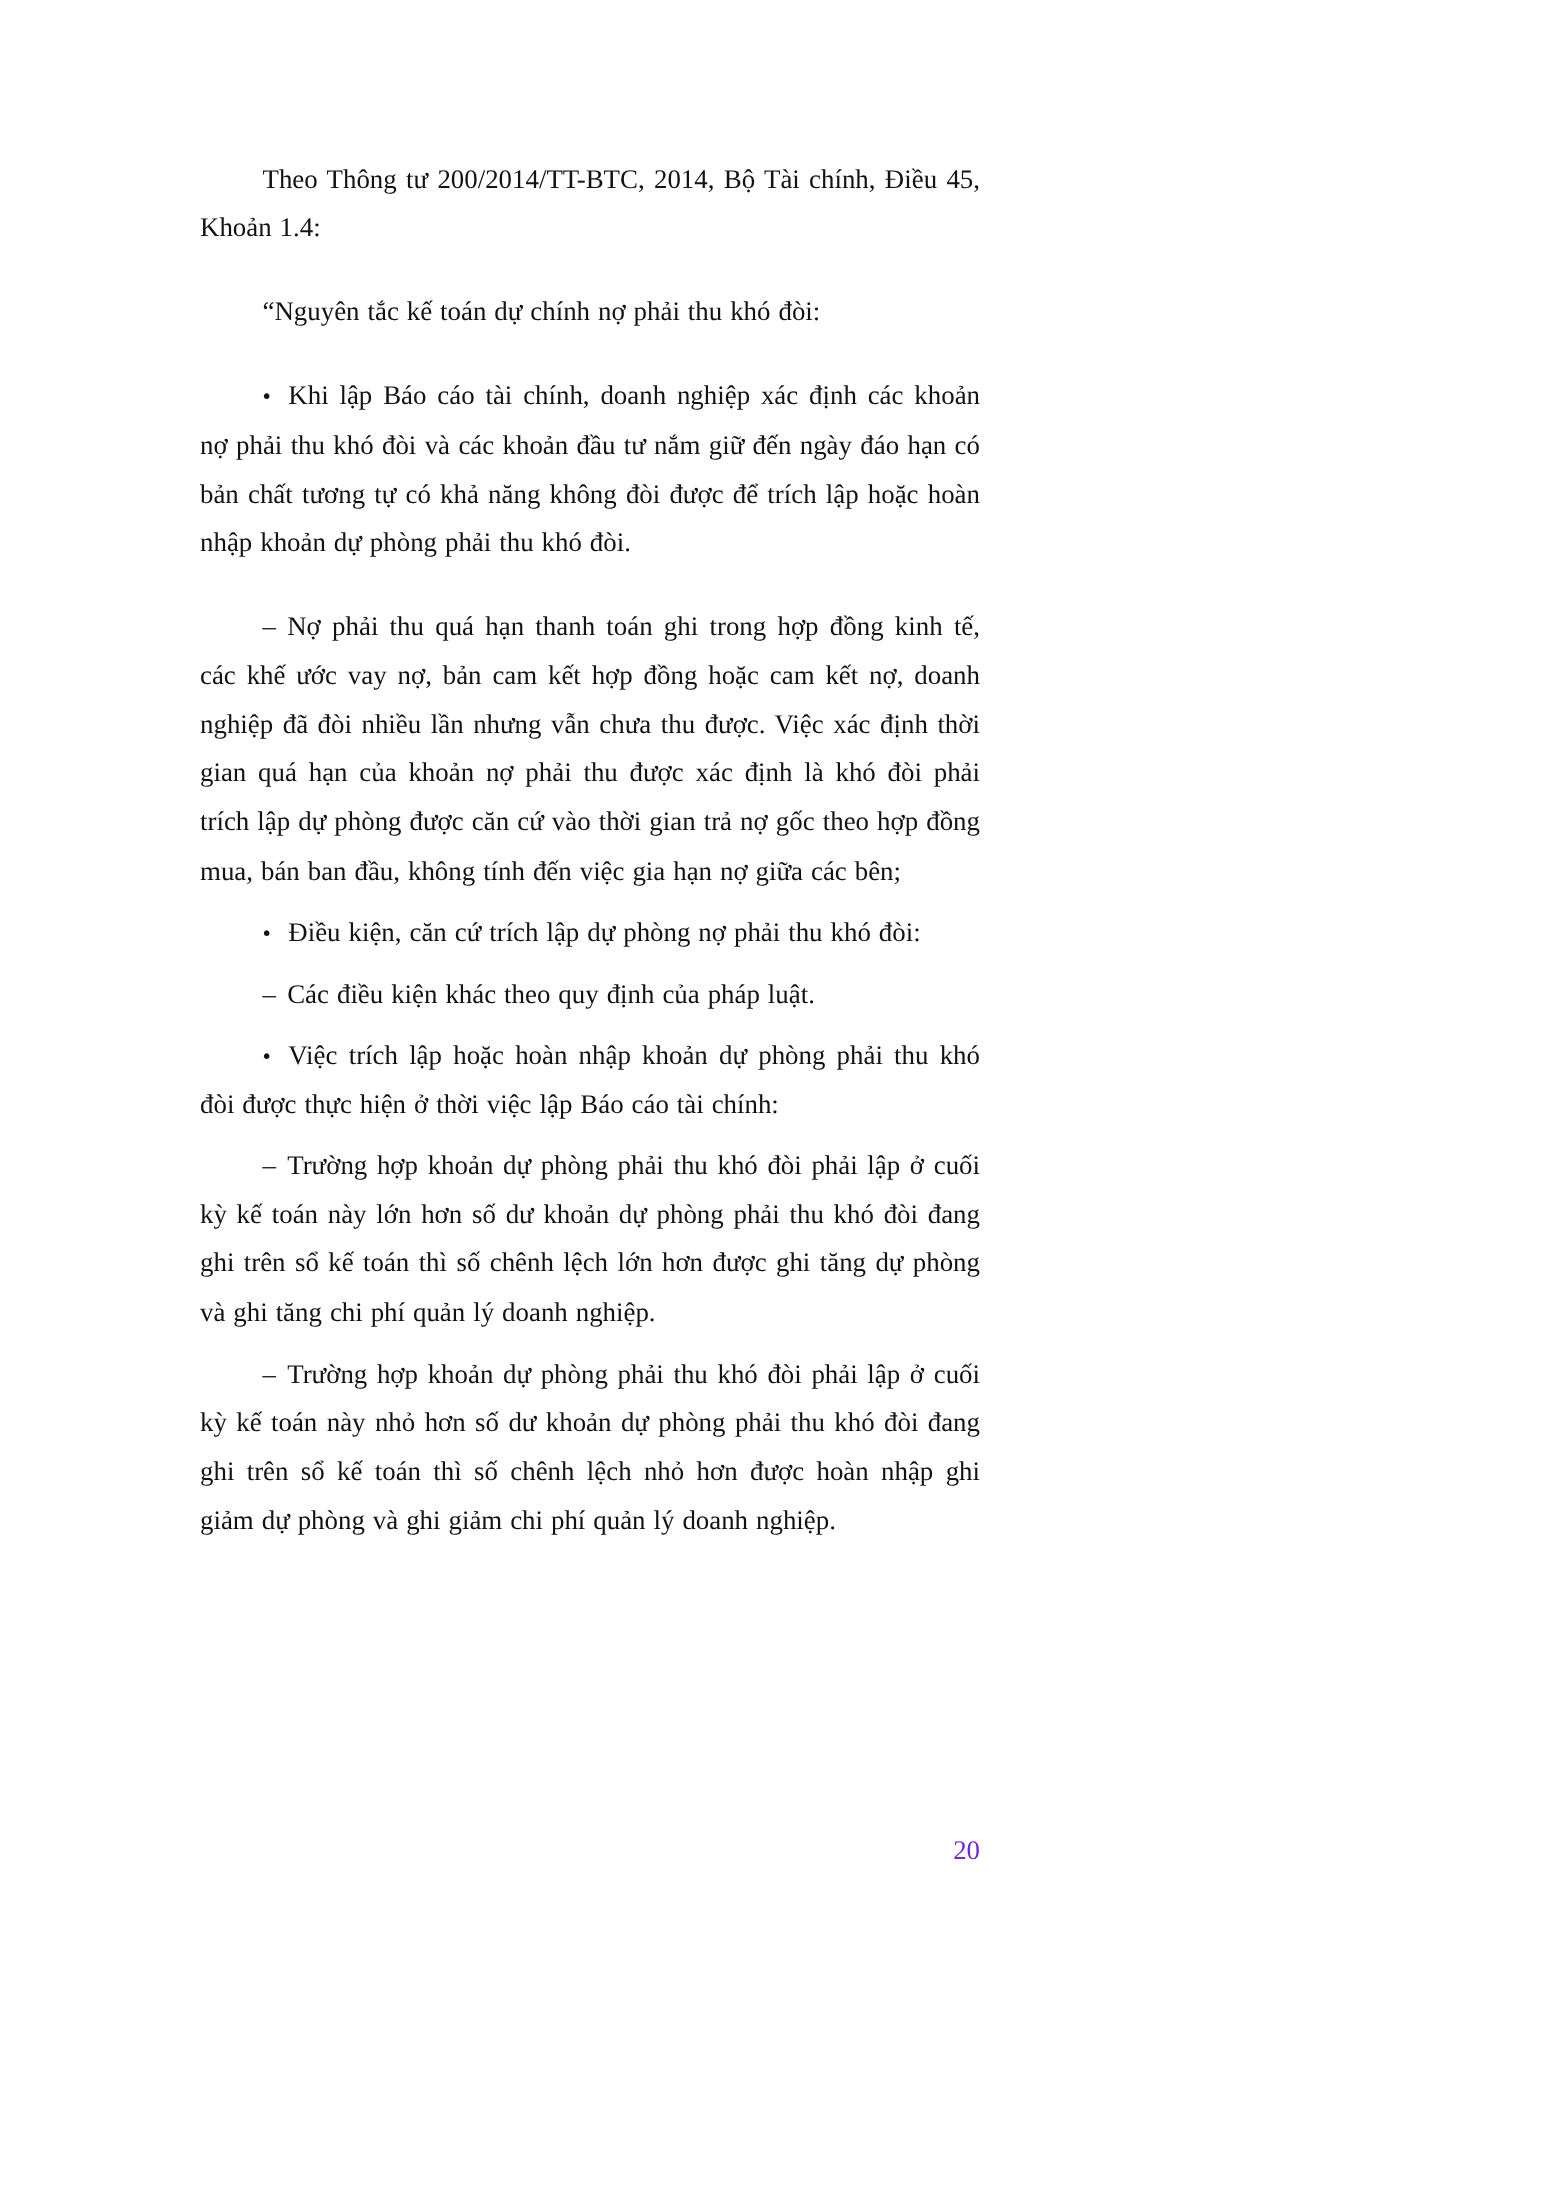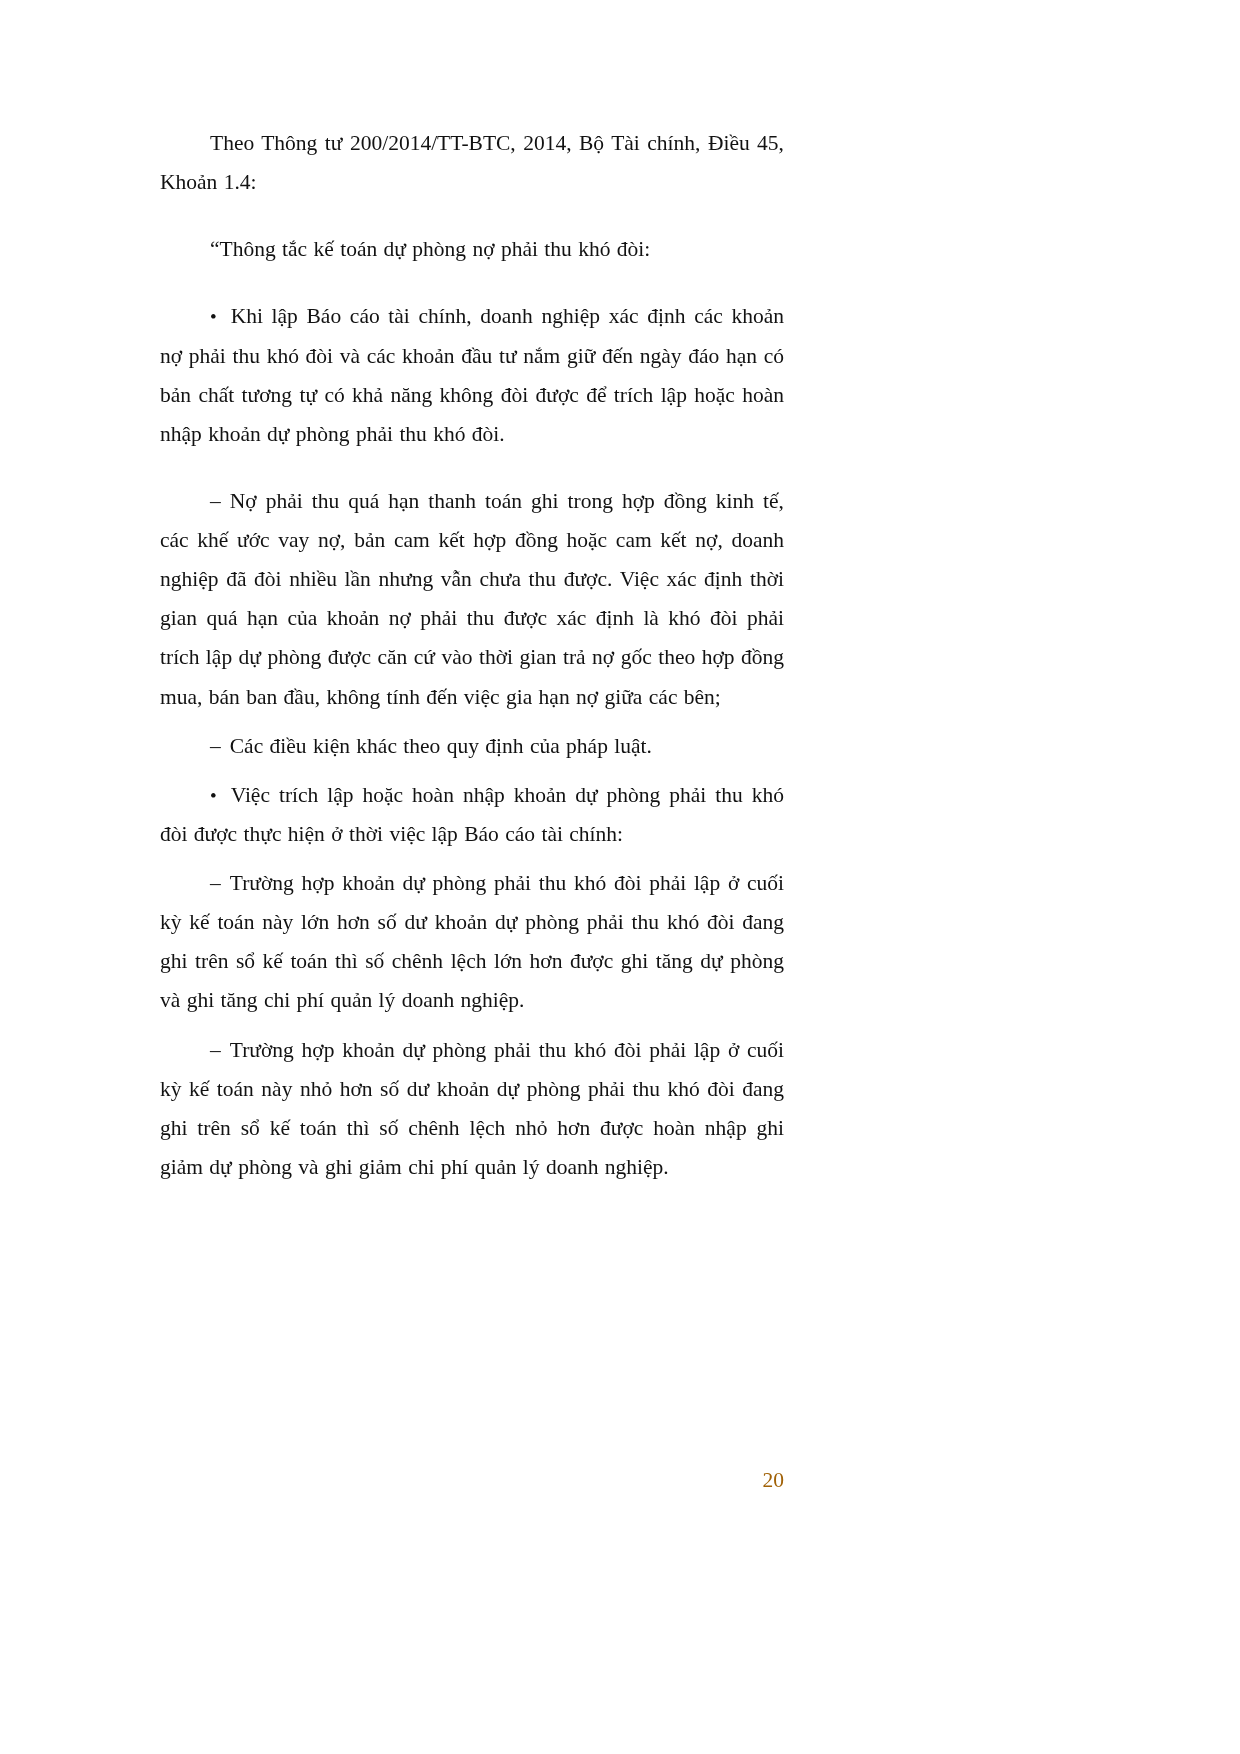--- a/index.html
+++ b/index.html
@@ -38,38 +38,39 @@
   }
   p.dash .marker {
     margin-right: 9px;
   }
   .page-number {
     position: absolute;
     top: 1468px;
     right: 256px;
     font-size: 21.5px;
     line-height: 1.2;
-    color: #a16207;
+    color: #6d28d9;
   }
 </style>
 </head>
 <body>
 
 <div class="page">
   <div class="doc">
   <p class="para plain wide"><span class="ptext">Theo Thông tư 200/2014/TT-BTC, 2014, Bộ Tài chính, Điều 45, Khoản 1.4:</span></p>
 
-  <p class="para plain wide"><span class="ptext">“Thông tắc kế toán dự phòng nợ phải thu khó đòi:</span></p>
+  <p class="para plain wide"><span class="ptext">“Nguyên tắc kế toán dự chính nợ phải thu khó đòi:</span></p>
 
   <p class="para bullet wide"><span class="marker">•</span><span class="ptext">Khi lập Báo cáo tài chính, doanh nghiệp xác định các khoản nợ phải thu khó đòi và các khoản đầu tư nắm giữ đến ngày đáo hạn có bản chất tương tự có khả năng không đòi được để trích lập hoặc hoàn nhập khoản dự phòng phải thu khó đòi.</span></p>
 
 
   <p class="para dash"><span class="marker">–</span><span class="ptext">Nợ phải thu quá hạn thanh toán ghi trong hợp đồng kinh tế, các khế ước vay nợ, bản cam kết hợp đồng hoặc cam kết nợ, doanh nghiệp đã đòi nhiều lần nhưng vẫn chưa thu được. Việc xác định thời gian quá hạn của khoản nợ phải thu được xác định là khó đòi phải trích lập dự phòng được căn cứ vào thời gian trả nợ gốc theo hợp đồng mua, bán ban đầu, không tính đến việc gia hạn nợ giữa các bên;</span></p>
 
 
+  <p class="para bullet"><span class="marker">•</span><span class="ptext">Điều kiện, căn cứ trích lập dự phòng nợ phải thu khó đòi:</span></p>
 
 
 
   <p class="para dash"><span class="marker">–</span><span class="ptext">Các điều kiện khác theo quy định của pháp luật.</span></p>
 
   <p class="para bullet"><span class="marker">•</span><span class="ptext">Việc trích lập hoặc hoàn nhập khoản dự phòng phải thu khó đòi được thực hiện ở thời việc lập Báo cáo tài chính:</span></p>
 
   <p class="para dash"><span class="marker">–</span><span class="ptext">Trường hợp khoản dự phòng phải thu khó đòi phải lập ở cuối kỳ kế toán này lớn hơn số dư khoản dự phòng phải thu khó đòi đang ghi trên sổ kế toán thì số chênh lệch lớn hơn được ghi tăng dự phòng và ghi tăng chi phí quản lý doanh nghiệp.</span></p>
 
   <p class="para dash"><span class="marker">–</span><span class="ptext">Trường hợp khoản dự phòng phải thu khó đòi phải lập ở cuối kỳ kế toán này nhỏ hơn số dư khoản dự phòng phải thu khó đòi đang ghi trên sổ kế toán thì số chênh lệch nhỏ hơn được hoàn nhập ghi giảm dự phòng và ghi giảm chi phí quản lý doanh nghiệp.</span></p>

